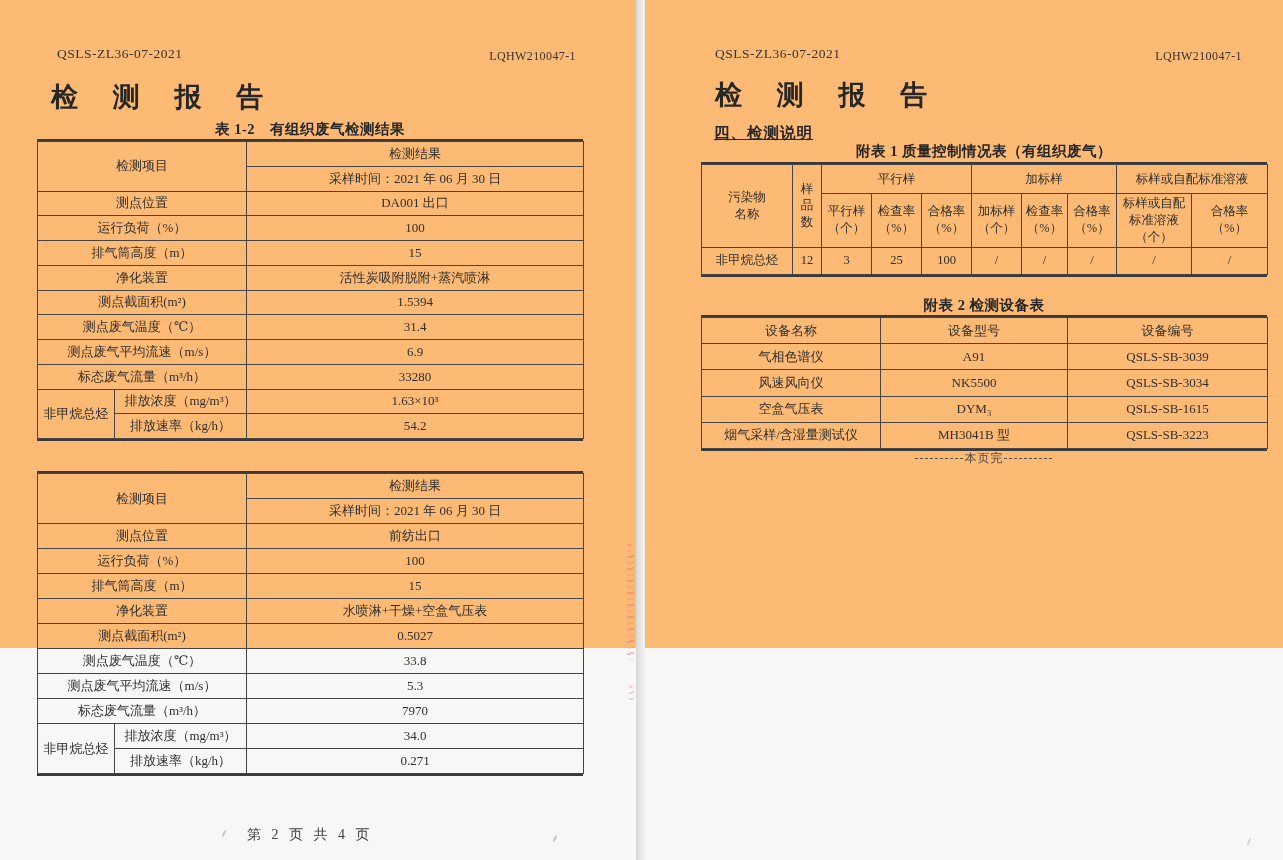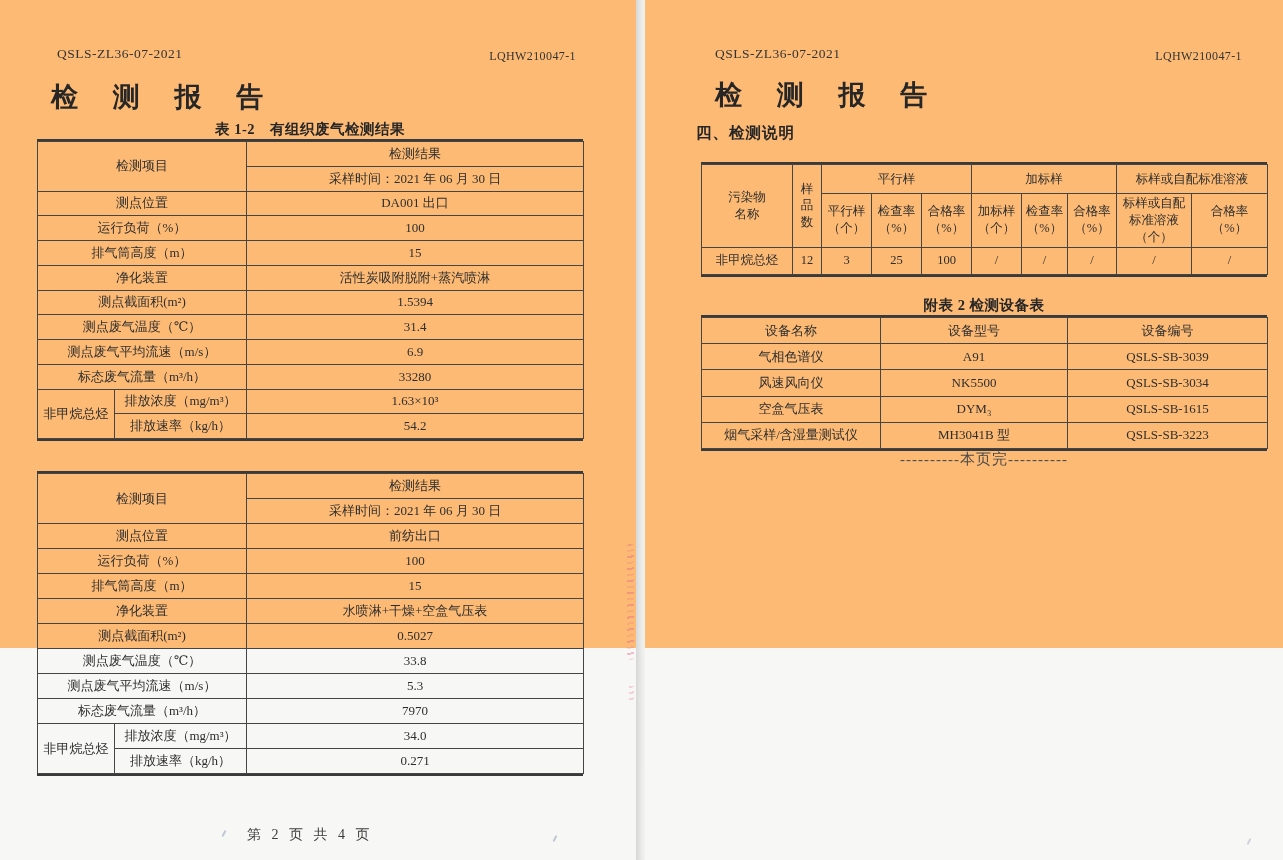--- a/index.html
+++ b/index.html
@@ -25,21 +25,21 @@
     font-size:13px; color:#2e2e2e; padding:1px 2px; overflow:hidden; }
   .rt tr { height:24.75px; }
   .rt13 tr { height:25px; }
   .qc tr.hr1 { height:29px; }
   .qc tr.hr2 { height:48px; }
   .qc tr.dr  { height:27px; }
   .qc td { font-size:12.5px; line-height:1.35; }
   .dev tr { height:26.2px; }
   .ml { white-space:pre-line; }
   .vert { line-height:1.25; font-size:12.5px; }
-  .page-end { position:absolute; text-align:center; font-size:15px; color:#4a4a4a;
+  .page-end { position:absolute; text-align:center; font-size:12px; color:#4a4a4a;
     letter-spacing:1px; }
   .page-footer { position:absolute; text-align:center; font-size:14px; color:#3d3d3d;
     letter-spacing:3.5px; }
   .bleed { position:absolute; left:627px; top:544px; width:7px; height:116px;
     background:repeating-linear-gradient(172deg, rgba(228,95,135,.38) 0 2px,
       rgba(228,95,135,0) 2px 6px, rgba(228,95,135,.18) 6px 8px, rgba(228,95,135,0) 8px 12px);
     filter:blur(.4px); border-radius:3px; }
   .bleed2 { position:absolute; left:629px; top:686px; width:5px; height:16px;
     background:repeating-linear-gradient(170deg, rgba(228,95,135,.25) 0 2px, transparent 2px 6px);
     filter:blur(.4px); }
@@ -181,22 +181,23 @@
         </table>
     </div>
 
     <div class="page-footer" style="left:37px; top:826px; width:546px;">第 2 页 共 4 页</div>
   </div>
 
   <div class="page page-right">
     <div class="doc-code" style="left:70px; top:46px;">QSLS-ZL36-07-2021</div>
     <div class="report-no" style="right:41px; top:49px;">LQHW210047-1</div>
     <div class="rpt-title" style="left:56px; top:77px; width:566px;">检 测 报 告</div>
-    <div class="section-heading" style="left:51px; top:123px;">四、检测说明</div>
-
+    <div class="section-heading" style="left:69px; top:123px;text-decoration:underline;">四、检测说明</div>
+
+    <div class="tbl-caption" style="left:56px; top:142px; width:566px;">附表 1 质量控制情况表（有组织废气）</div>
     <div class="twrap" style="left:56px; top:162px; width:566px;">
       <table class="qc">
         <colgroup>
           <col style="width:91px">
             <col style="width:29px">
             <col style="width:50px">
             <col style="width:50px">
             <col style="width:50px">
           <col style="width:50px">
             <col style="width:46px">

